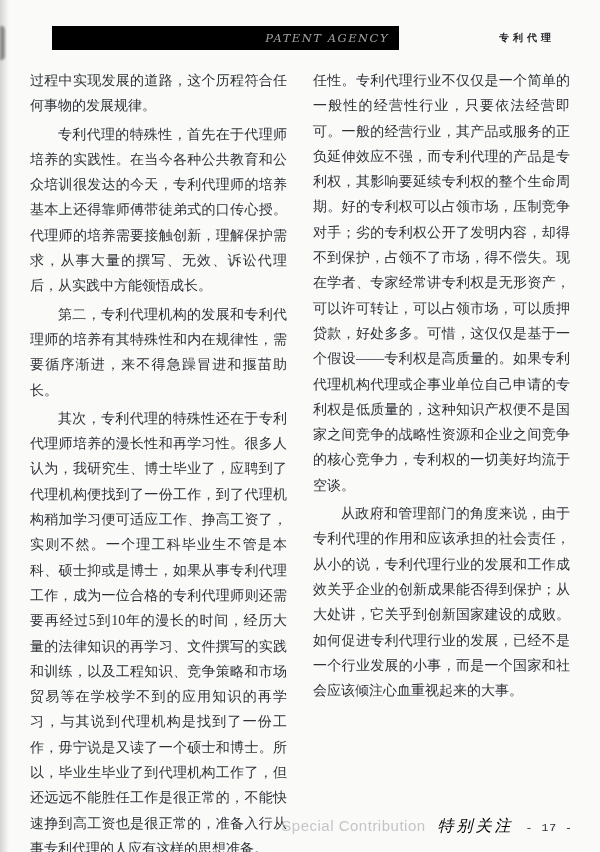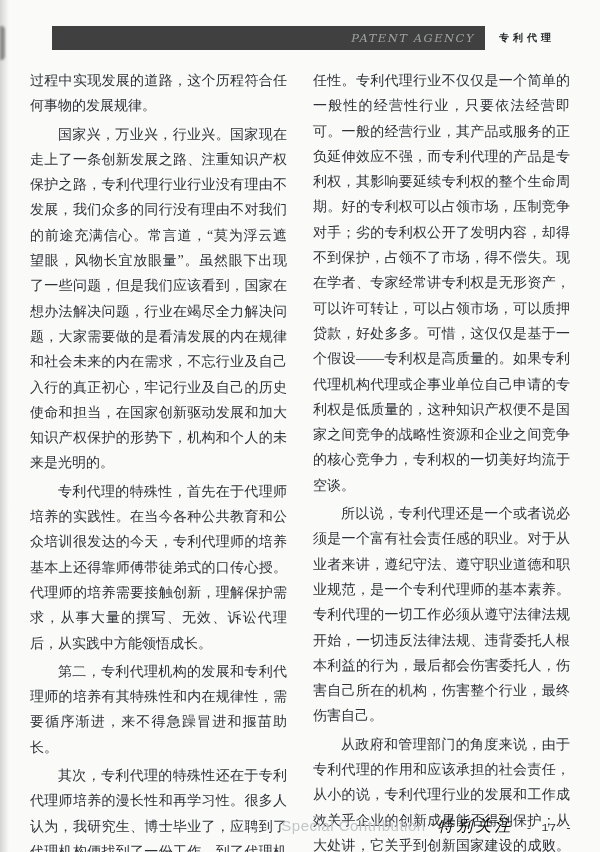--- a/index.html
+++ b/index.html
@@ -28,22 +28,22 @@
     left: 0; top: 26px;
     width: 5px; height: 34px;
     background: rgba(40,40,40,0.45);
     border-radius: 0 4px 4px 0;
     filter: blur(1px);
   }
   
   .header-bar {
     position: absolute;
     top: 26px; left: 52px;
-    width: 433px; height: 24px;
-    background: #404040;
+    width: 347px; height: 24px;
+    background: #000000;
     display: flex;
     align-items: center;
     justify-content: flex-end;
     padding-right: 10px;
     box-sizing: border-box;
   }
   .header-en {
     font-family: "DejaVu Serif", serif;
     font-style: italic;
     font-size: 11.5px;
@@ -118,29 +118,27 @@
   <div class="corner-blob"></div>
 
   <div class="header-bar">
     <span class="header-en">PATENT AGENCY</span>
   </div>
   <div class="header-zh">专利代理</div>
 
   <div class="content">
     <div class="col">
       <p>过程中实现发展的道路，这个历程符合任何事物的发展规律。</p>
-      <p class="ind">国家兴，万业兴，行业兴。国家现在走上了一条创新发展之路、注重知识产权保护之路，专利代理行业行业没有理由不发展，我们众多的同行没有理由不对我们的前途充满信心。常言道，“莫为浮云遮望眼，风物长宜放眼量”。虽然眼下出现了一些问题，但是我们应该看到，国家在想办法解决问题，行业在竭尽全力解决问题，大家需要做的是看清发展的内在规律和社会未来的内在需求，不忘行业及自己入行的真正初心，牢记行业及自己的历史使命和担当，在国家创新驱动发展和加大知识产权保护的形势下，机构和个人的未来是光明的。</p>
       <p class="ind">专利代理的特殊性，首先在于代理师培养的实践性。在当今各种公共教育和公众培训很发达的今天，专利代理师的培养基本上还得靠师傅带徒弟式的口传心授。代理师的培养需要接触创新，理解保护需求，从事大量的撰写、无效、诉讼代理后，从实践中方能领悟成长。</p>
       <p class="ind">第二，专利代理机构的发展和专利代理师的培养有其特殊性和内在规律性，需要循序渐进，来不得急躁冒进和揠苗助长。</p>
       <p class="ind">其次，专利代理的特殊性还在于专利代理师培养的漫长性和再学习性。很多人认为，我研究生、博士毕业了，应聘到了代理机构便找到了一份工作，到了代理机构稍加学习便可适应工作、挣高工资了，实则不然。一个理工科毕业生不管是本科、硕士抑或是博士，如果从事专利代理工作，成为一位合格的专利代理师则还需要再经过5到10年的漫长的时间，经历大量的法律知识的再学习、文件撰写的实践和训练，以及工程知识、竞争策略和市场贸易等在学校学不到的应用知识的再学习，与其说到代理机构是找到了一份工作，毋宁说是又读了一个硕士和博士。所以，毕业生毕业了到代理机构工作了，但还远远不能胜任工作是很正常的，不能快速挣到高工资也是很正常的，准备入行从事专利代理的人应有这样的思想准备。</p>
 
     </div>
     <div class="col">
       <p>任性。专利代理行业不仅仅是一个简单的一般性的经营性行业，只要依法经营即可。一般的经营行业，其产品或服务的正负延伸效应不强，而专利代理的产品是专利权，其影响要延续专利权的整个生命周期。好的专利权可以占领市场，压制竞争对手；劣的专利权公开了发明内容，却得不到保护，占领不了市场，得不偿失。现在学者、专家经常讲专利权是无形资产，可以许可转让，可以占领市场，可以质押贷款，好处多多。可惜，这仅仅是基于一个假设——专利权是高质量的。如果专利代理机构代理或企事业单位自己申请的专利权是低质量的，这种知识产权便不是国家之间竞争的战略性资源和企业之间竞争的核心竞争力，专利权的一切美好均流于空谈。</p>
-      <p class="ind">所以说，专利代理还是一个或者说必须是一个富有社会责任感的职业。对于从业者来讲，遵纪守法、遵守职业道德和职业规范，是一个专利代理师的基本素养。专利代理的一切工作必须从遵守法律法规开始，一切违反法律法规、违背委托人根本利益的行为，最后都会伤害委托人，伤害自己所在的机构，伤害整个行业，最终伤害自己。</p>
       <p class="ind">从政府和管理部门的角度来说，由于专利代理的作用和应该承担的社会责任，从小的说，专利代理行业的发展和工作成效关乎企业的创新成果能否得到保护；从大处讲，它关乎到创新国家建设的成败。如何促进专利代理行业的发展，已经不是一个行业发展的小事，而是一个国家和社会应该倾注心血重视起来的大事。</p>
 
     </div>
   </div>
 
   <div class="footer">
     <span class="footer-en">Special Contribution</span>
     <span class="footer-zh">特别关注</span>
     <span class="footer-num">- 17 -</span>
   </div>

